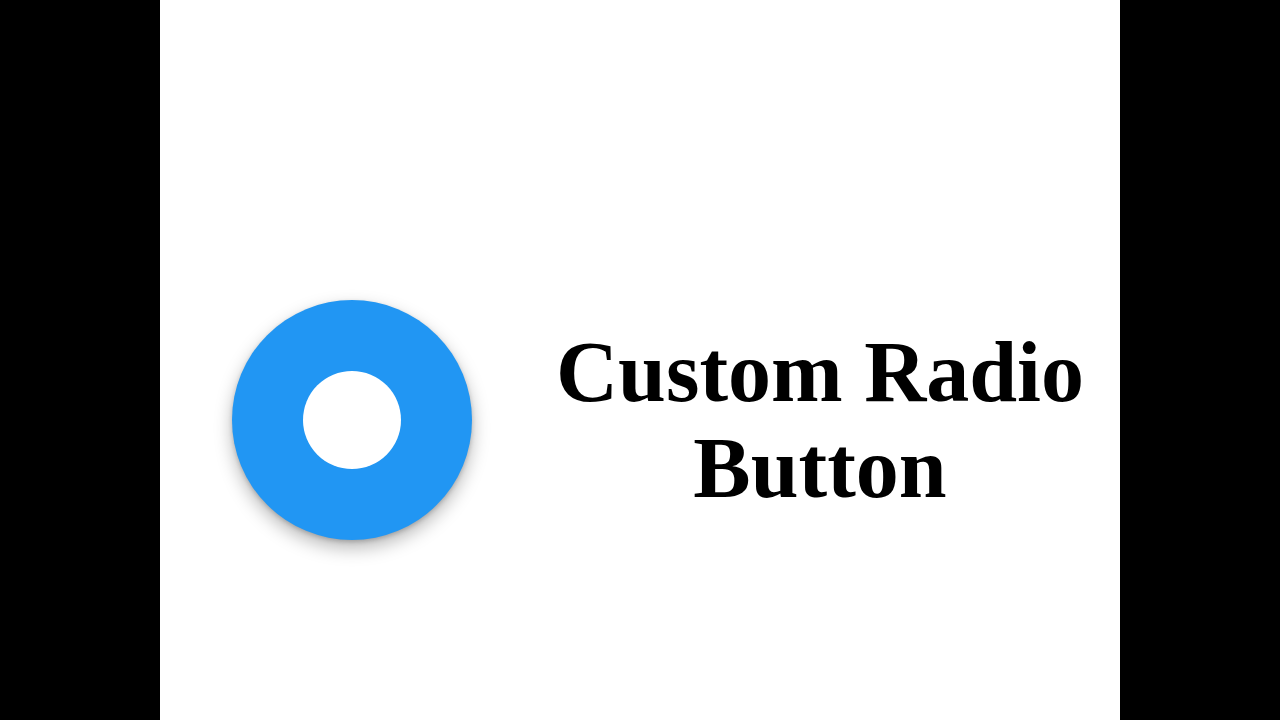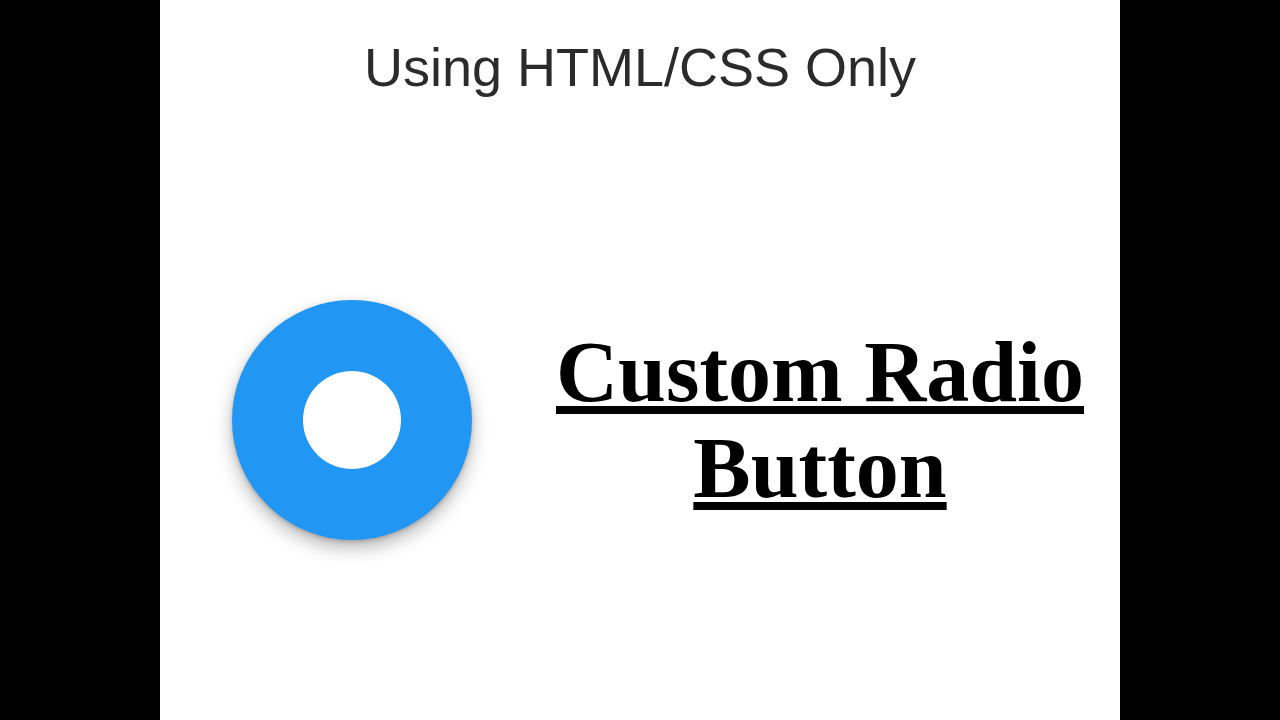--- a/index.html
+++ b/index.html
@@ -29,21 +29,20 @@
   }
   .content {
     position: absolute;
     top: 300px;
     left: 0;
     right: 0;
     display: flex;
     align-items: center;
     padding-left: 72px;
     gap: 68px;
-    text-decoration: underline;
   }
   .radio-ring {
     width: 240px;
     height: 240px;
     border-radius: 50%;
     background: var(--accent);
     display: flex;
     align-items: center;
     justify-content: center;
     box-shadow: 0 8px 18px rgba(0,0,0,0.28), 0 2px 4px rgba(0,0,0,0.18);
@@ -62,21 +61,20 @@
     font-weight: 700;
     color: var(--accent);
     text-align: center;
     width: 560px;
   }
 </style>
 </head>
 <body>
 
 <div class="stage">
-  <div class="heading">Using HTML/CSS Only</div>
 
   <div class="content">
     <div class="radio-ring" style="--accent:#2196F3">
       <div class="radio-dot"></div>
     </div>
     <div class="title">Custom Radio Button</div>
   </div>
 </div>
 
 </body></html>

